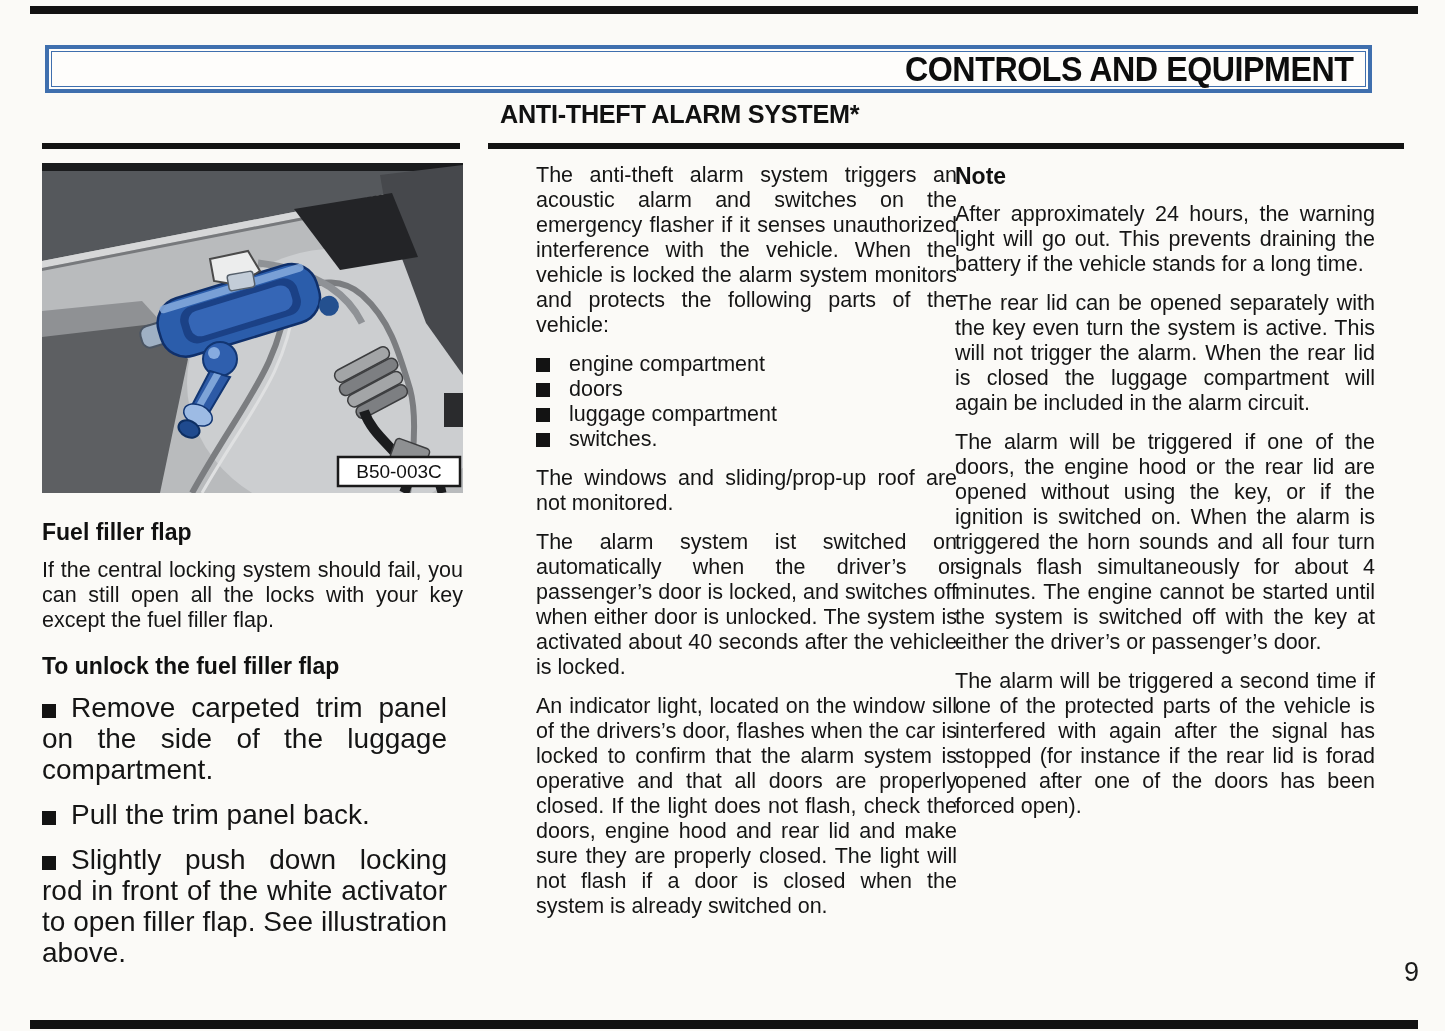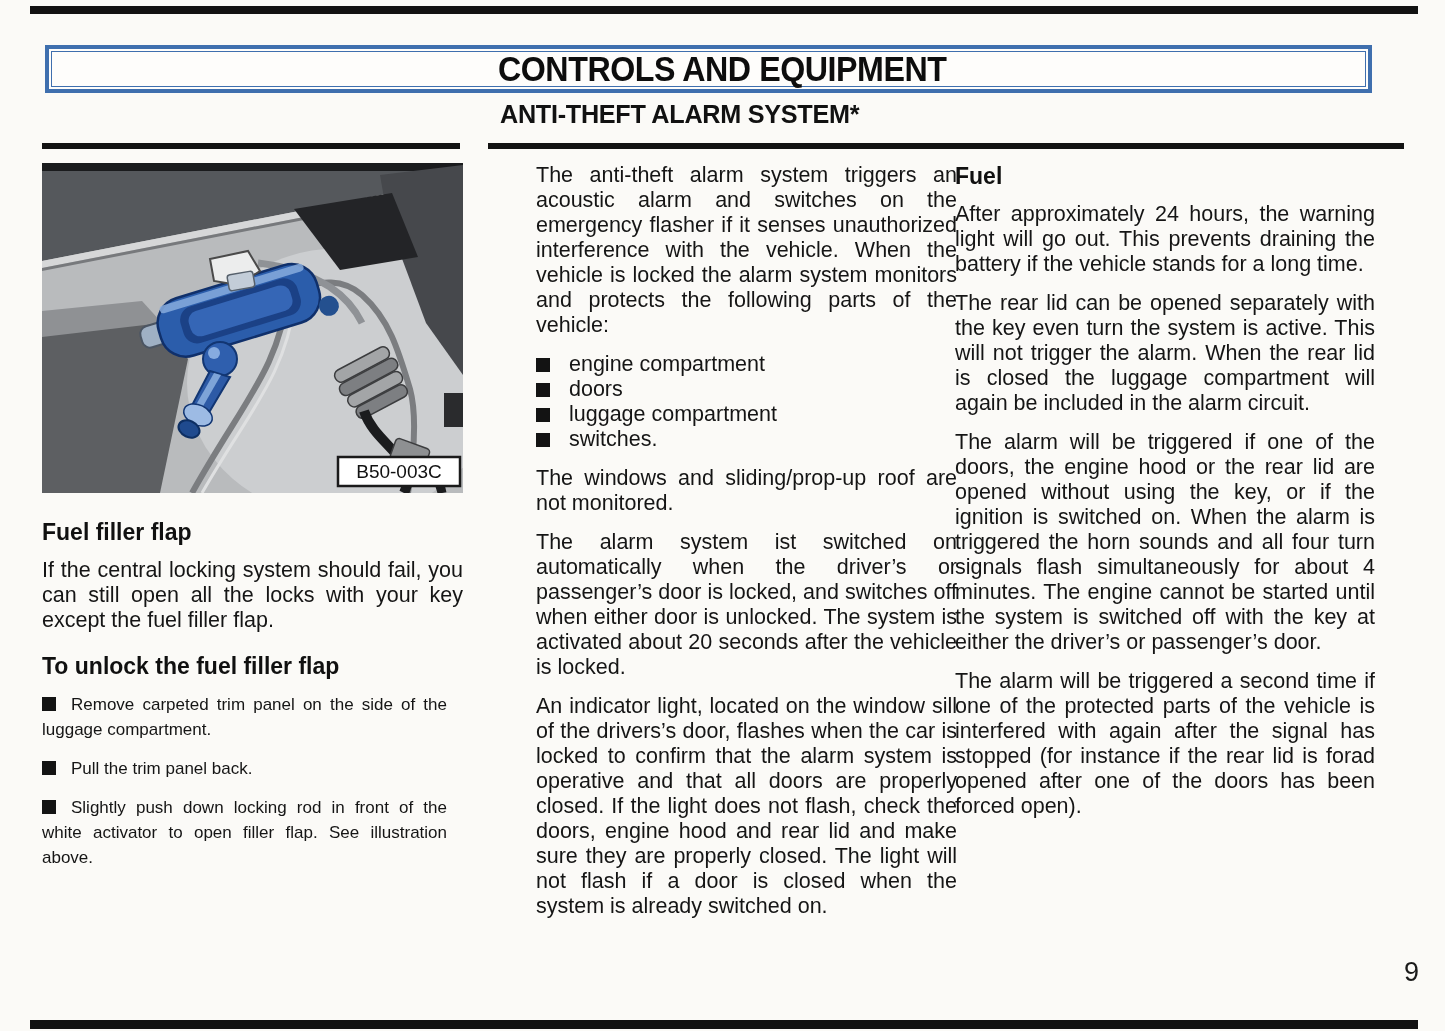--- a/index.html
+++ b/index.html
@@ -12,21 +12,21 @@
   .edge-rule{position:absolute;left:30px;width:1388px;height:8px;background:#121212;}
   .edge-rule.top{top:6px;}
   .edge-rule.bottom{top:1020px;height:9px;}
 
   .header-frame{
     position:absolute;left:45px;top:45px;width:1327px;height:48px;
     border:4px solid #3f6fae;background:#fefdfb;box-sizing:border-box;
   }
   .header-inner{
     position:absolute;inset:2px;border:1px solid #3f6fae;
-    display:flex;align-items:center;justify-content:center;padding-right:12px;
+    display:flex;align-items:center;justify-content:flex-end;padding-right:12px;
   }
   .header-title{
     font-size:35px;font-weight:bold;color:#0d0d0d;letter-spacing:-0.5px;
     transform:scaleX(0.92);transform-origin:right center;white-space:nowrap;
   }
 
   .section-heading{
     position:absolute;left:500px;top:99px;
     font-size:26px;font-weight:bold;color:#111;letter-spacing:-0.3px;
     transform:scaleX(0.97);transform-origin:left center;white-space:nowrap;
@@ -46,21 +46,21 @@
     font-size:23px;line-height:27px;font-weight:bold;margin:0 0 12px 0;color:#101010;
   }
   h2.sub.spaced{margin-top:20px;}
   .sq{
     display:inline-block;width:14px;height:14px;background:#131313;
     margin-right:15px;vertical-align:baseline;position:relative;top:1px;
   }
   ul.blist{list-style:none;margin:0 0 14px 0;padding:0;}
   ul.blist li{font-size:21.5px;line-height:25px;margin:0;}
   ul.blist .sq{margin-right:19px;}
-  p.bullet-para{margin:0 16px 14px 0;font-size:17px;line-height:25px;text-align:justify;}
+  p.bullet-para{margin:0 16px 14px 0;font-size:28px;line-height:31px;text-align:justify;}
 
   .figure{position:absolute;left:42px;top:163px;width:421px;height:368px;}
   .figure svg{display:block;}
 
   .fuel-block{position:absolute;left:42px;top:519px;width:421px;}
 
   .page-number{
     position:absolute;left:1404px;top:957px;font-size:27px;color:#1a1a1a;
   }
 </style>
@@ -149,25 +149,25 @@
 
 <div class="col mid">
   <p class="body">The anti-theft alarm system triggers an acoustic alarm and switches on the emergency flasher if it senses unauthorized interference with the vehicle. When the vehicle is locked the alarm system monitors and protects the following parts of the vehicle:</p>
   <ul class="blist">
     <li><span class="sq"></span><span>engine compartment</span></li>
     <li><span class="sq"></span><span>doors</span></li>
     <li><span class="sq"></span><span>luggage compartment</span></li>
     <li><span class="sq"></span><span>switches.</span></li>
   </ul>
   <p class="body">The windows and sliding/prop-up roof are not monitored.</p>
-  <p class="body">The alarm system ist switched on automatically when the driver’s or passenger’s door is locked, and switches off when either door is unlocked. The system is activated about 20 seconds after the vehicle is locked.</p>
+  <p class="body">The alarm system ist switched on automatically when the driver’s or passenger’s door is locked, and switches off when either door is unlocked. The system is activated about 40 seconds after the vehicle is locked.</p>
   <p class="body">An indicator light, located on the window sill of the drivers’s door, flashes when the car is locked to confirm that the alarm system is operative and that all doors are properly closed. If the light does not flash, check the doors, engine hood and rear lid and make sure they are properly closed. The light will not flash if a door is closed when the system is already switched on.</p>
 </div>
 
 <div class="col right">
-  <h2 class="sub">Fuel</h2>
+  <h2 class="sub">Note</h2>
   <p class="body">After approximately 24 hours, the warning light will go out. This prevents draining the battery if the vehicle stands for a long time.</p>
   <p class="body">The rear lid can be opened separately with the key even turn the system is active. This will not trigger the alarm. When the rear lid is closed the luggage compartment will again be included in the alarm circuit.</p>
   <p class="body">The alarm will be triggered if one of the doors, the engine hood or the rear lid are opened without using the key, or if the ignition is switched on. When the alarm is triggered the horn sounds and all four turn signals flash simultaneously for about 4 minutes. The engine cannot be started until the system is switched off with the key at either the driver’s or passenger’s door.</p>
   <p class="body">The alarm will be triggered a second time if one of the protected parts of the vehicle is interfered with again after the signal has stopped (for instance if the rear lid is forad opened after one of the doors has been forced open).</p>
 </div>
 
 <div class="page-number">9</div>
 
 </body></html>

